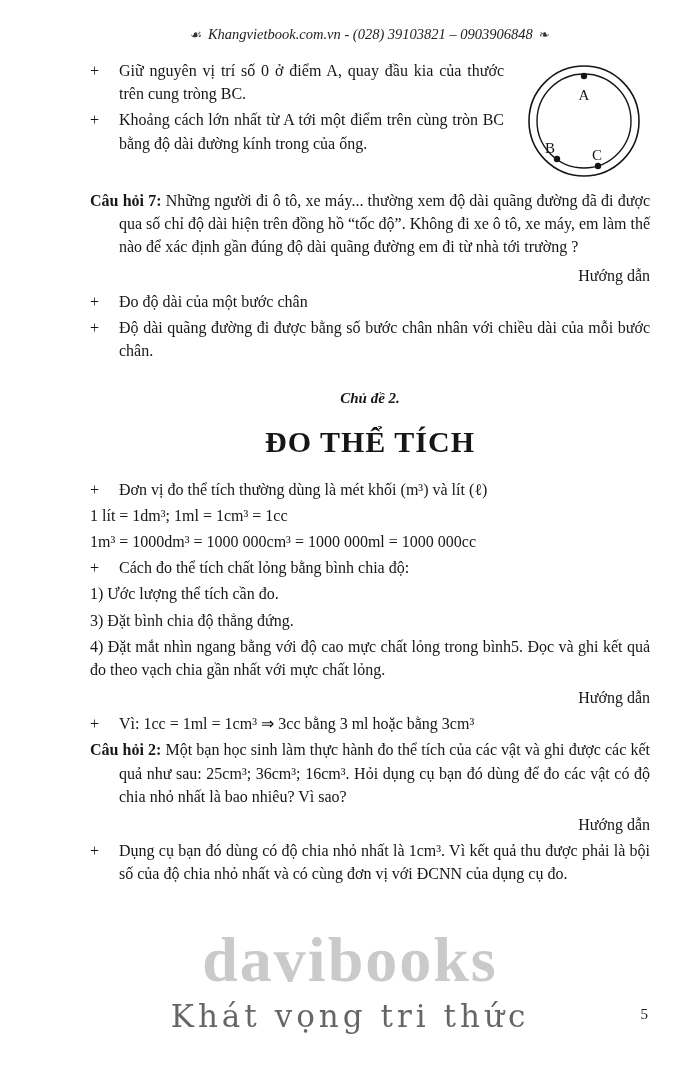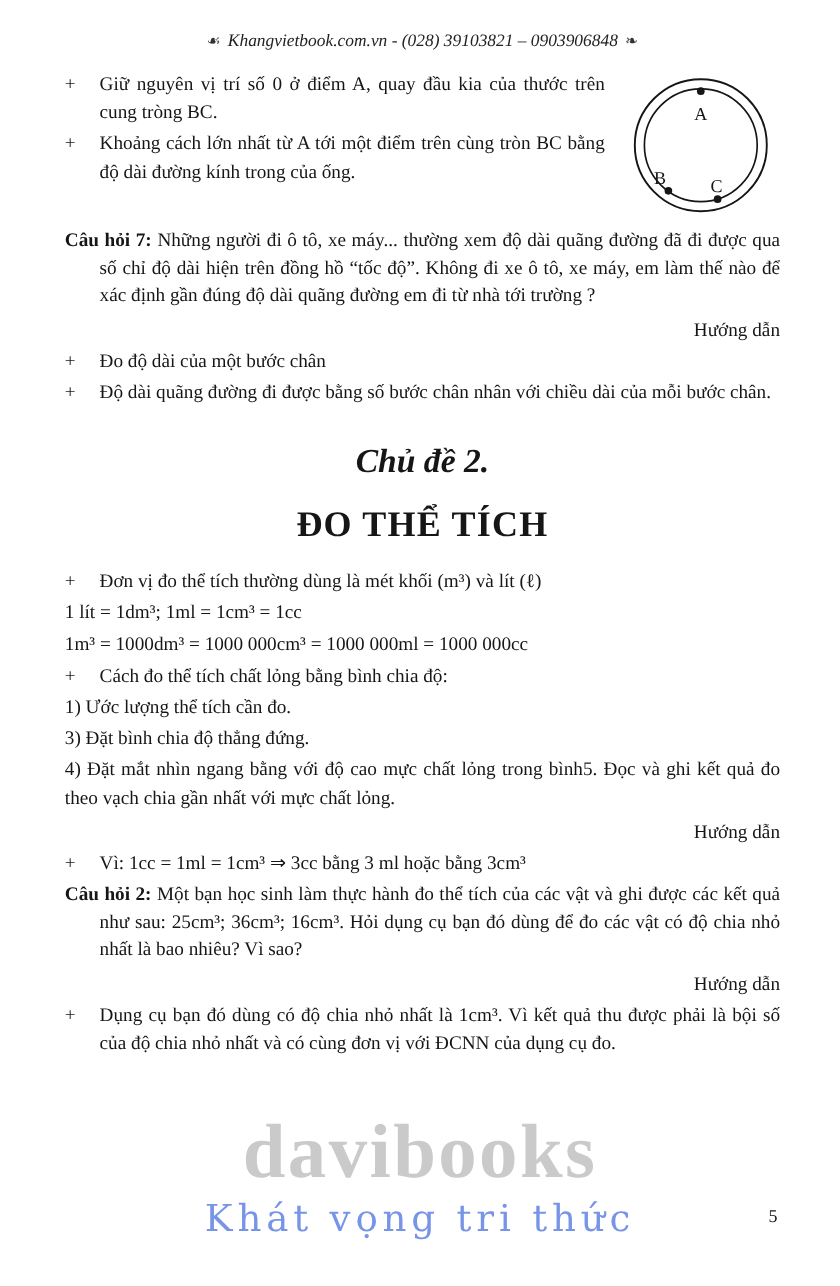--- a/index.html
+++ b/index.html
@@ -1,50 +1,50 @@
 <!DOCTYPE html>
 <html><head>
 <meta charset="utf-8">
 <style>
   html,body{margin:0;padding:0;}
   body{
     width:700px;height:1072px;position:relative;overflow:hidden;
     background:#ffffff;color:#161616;
     font-family:"Liberation Serif", serif;
   }
-  .page{padding:26px 50px 0 54px;position:relative;z-index:1;}
+  .page{padding:26px 50px 0 54px;position:relative;z-index:1;margin-left:36px;}
   .header{
     text-align:center;font-size:14.5px;font-style:italic;color:#222;
     margin-bottom:16px;white-space:nowrap;
   }
   .ornament{font-style:normal;font-family:"DejaVu Sans", sans-serif;font-size:13px;color:#333;padding:0 6px;}
   .content{font-size:16px;line-height:1.45;text-align:justify;}
   .content p{margin:3px 0;}
   .hang{padding-left:29px;text-indent:-29px;}
   .marker{display:inline-block;width:29px;text-indent:0;}
   .sub{margin:2px 0 2px 29px;}
   .q{margin-top:6px;}
   .qlabel{font-weight:bold;}
   .guide{text-align:right;font-weight:normal;margin:5px 0 3px;}
   .diagram{float:right;margin:0 0 4px 14px;}
   .diagram text{font-family:"Liberation Serif", serif;fill:#161616;}
   .clear{clear:both;}
   .topic{text-align:center;margin:26px 0 14px;}
-  .topic-label{font-size:28px;font-weight:bold;font-style:italic;}
+  .topic-label{font-size:15px;font-weight:bold;font-style:italic;}
   .topic-title{font-size:30px;font-weight:bold;letter-spacing:1px;margin-top:10px;}
   .watermark{
     position:absolute;left:0;top:928px;width:100%;text-align:center;
     z-index:2;pointer-events:none;
   }
   .wm-brand{
     font-size:64px;font-weight:bold;color:#9f9f9f;opacity:0.55;line-height:1.0;
     font-family:Liberation Serif, serif;letter-spacing:2px;
   }
   .wm-slogan{
-    font-size:31px;color:#1d4ed8;opacity:0.6;letter-spacing:4px;margin-top:6px;
+    font-size:31px;color:#000000;opacity:0.6;letter-spacing:4px;margin-top:6px;
     font-family:"DejaVu Serif", serif;
   }
   .page-number{
     position:absolute;right:52px;top:1006px;font-size:15px;z-index:3;
   }
 </style>
 </head>
 <body>
 
 <div class="page">

